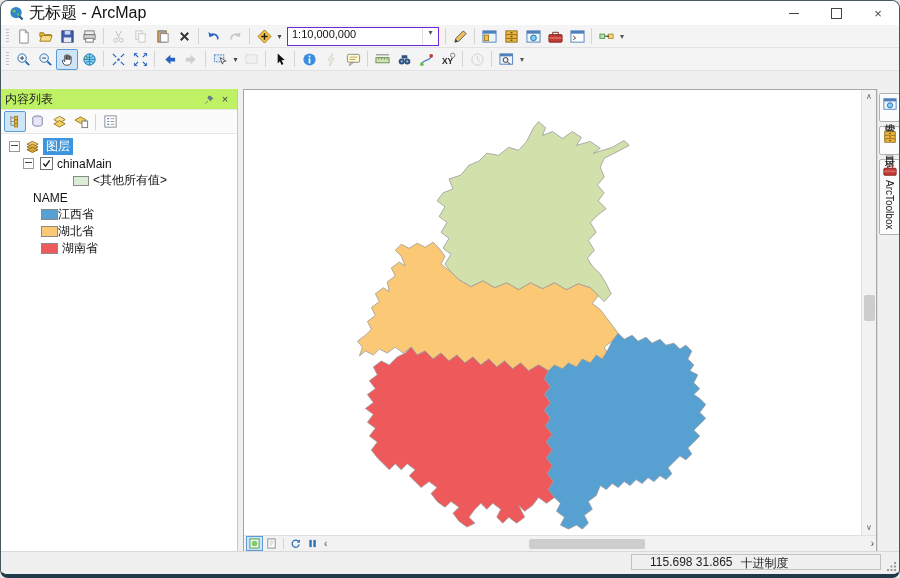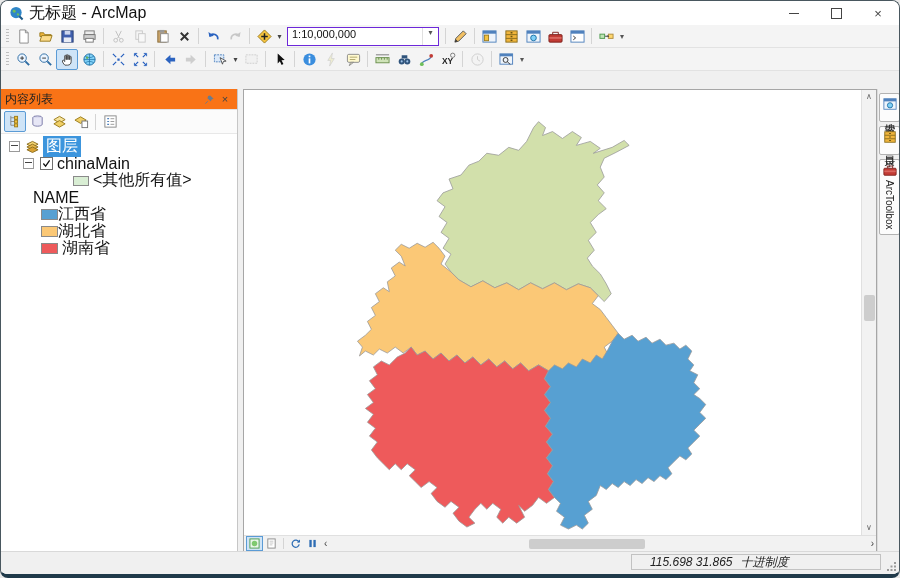--- a/index.html
+++ b/index.html
@@ -26,26 +26,26 @@
   .sep{width:1px;height:16px;background:#d4d4d4;margin:0 3px;}
   .dd{font-size:8px;color:#444;width:9px;text-align:center;}
   .combo{width:150px;height:17px;background:#fff;border:1px solid #6d28d9;display:flex;font-size:11px;color:#111;margin:0 3px;}
   .combo .val{flex:1;padding-left:4px;}
   .combo .arrow{width:15px;text-align:center;color:#555;font-size:8px;border-left:1px solid #e0e0e0;}
   .overflow{font-size:8px;color:#555;padding:0 3px;}
   
   .main{position:absolute;top:88px;bottom:22px;left:0;right:0;}
   
   .toc{position:absolute;left:0;top:0;bottom:0;width:237px;background:#fff;border-right:1px solid #c6c6c6;box-sizing:border-box;}
-  .toc-header{height:20px;background:#f97316;display:flex;align-items:center;font-size:12px;color:#222;
+  .toc-header{height:20px;background:#bef264;display:flex;align-items:center;font-size:12px;color:#222;
     border-bottom:1px solid #e4e4e4;padding:0 4px;}
   .toc-header .t{flex:1;}
   .toc-hbtn{width:16px;height:16px;display:flex;align-items:center;justify-content:center;color:#444;font-size:11px;}
   .toc-tools{height:23px;display:flex;align-items:center;border-bottom:1px solid #e8e8e8;padding-left:3px;background:#fbfbfb;}
-  .tree{font-size:16px;color:#111;padding-top:4px;}
+  .tree{font-size:12px;color:#111;padding-top:4px;}
   .trow{height:17px;display:flex;align-items:center;}
   .expander{width:9px;height:9px;border:1px solid #9a9a9a;background:#fff;position:relative;flex:none;}
   .expander::after{content:"";position:absolute;left:1px;right:1px;top:3px;border-top:1px solid #444;}
   .cb{width:11px;height:11px;border:1px solid #707070;background:#fff;flex:none;display:flex;align-items:center;justify-content:center;}
   .root-label{background:#3c95dd;color:#fff;padding:0 3px;}
   .swatch{width:15px;height:9px;border:1px solid #8a8a8a;flex:none;}
   .swatch.small{width:14px;height:8px;}
   
   .map-wrap{position:absolute;left:242px;right:22px;top:0;bottom:0;background:#fff;border:1px solid #a6a6a6;box-sizing:border-box;}
   .map-svg{position:absolute;left:0;top:0;right:15px;bottom:16px;}
@@ -60,21 +60,21 @@
   .hs-thumb{position:absolute;left:285px;width:116px;top:3px;height:10px;background:#cdcdcd;border-radius:2px;}
   .hs-right{position:absolute;right:2px;top:0;font-size:10px;color:#444;line-height:15px;}
   
   .dock{position:absolute;right:0;top:0;bottom:0;width:22px;background:#f0f0f0;border-left:1px solid #dcdcdc;box-sizing:border-box;}
   .dock-tab{width:19px;margin:4px 1px 3px 1px;background:#fcfcfc;border:1px solid #b2b2b2;border-radius:2px;
     display:flex;flex-direction:column;align-items:center;padding:3px 0 5px 0;}
   .dock-tab .vtext{writing-mode:vertical-rl;text-orientation:mixed;font-size:11px;color:#222;margin-top:3px;letter-spacing:1px;}
   
   .statusbar{position:absolute;left:0;right:0;bottom:0;height:22px;background:#f0f0f0;border-top:1px solid #d9d9d9;}
   .coord-panel{position:absolute;right:18px;top:2px;width:250px;height:16px;border:1px solid #c2c2c2;background:#f0f0f0;
-    font-size:12px;color:#222;display:flex;align-items:center;padding-left:18px;box-sizing:border-box;gap:8px;font-style:italic;}
+    font-size:12px;color:#222;display:flex;padding-left:18px;box-sizing:border-box;gap:8px;}
   .grip-corner{position:absolute;right:2px;bottom:2px;}
   svg{display:block;}
 </style>
 </head>
 <body>
 
 <div class="window">
 
   <div class="titlebar">
     <svg class="app-icon" width="15" height="15" viewBox="0 0 16 16">

